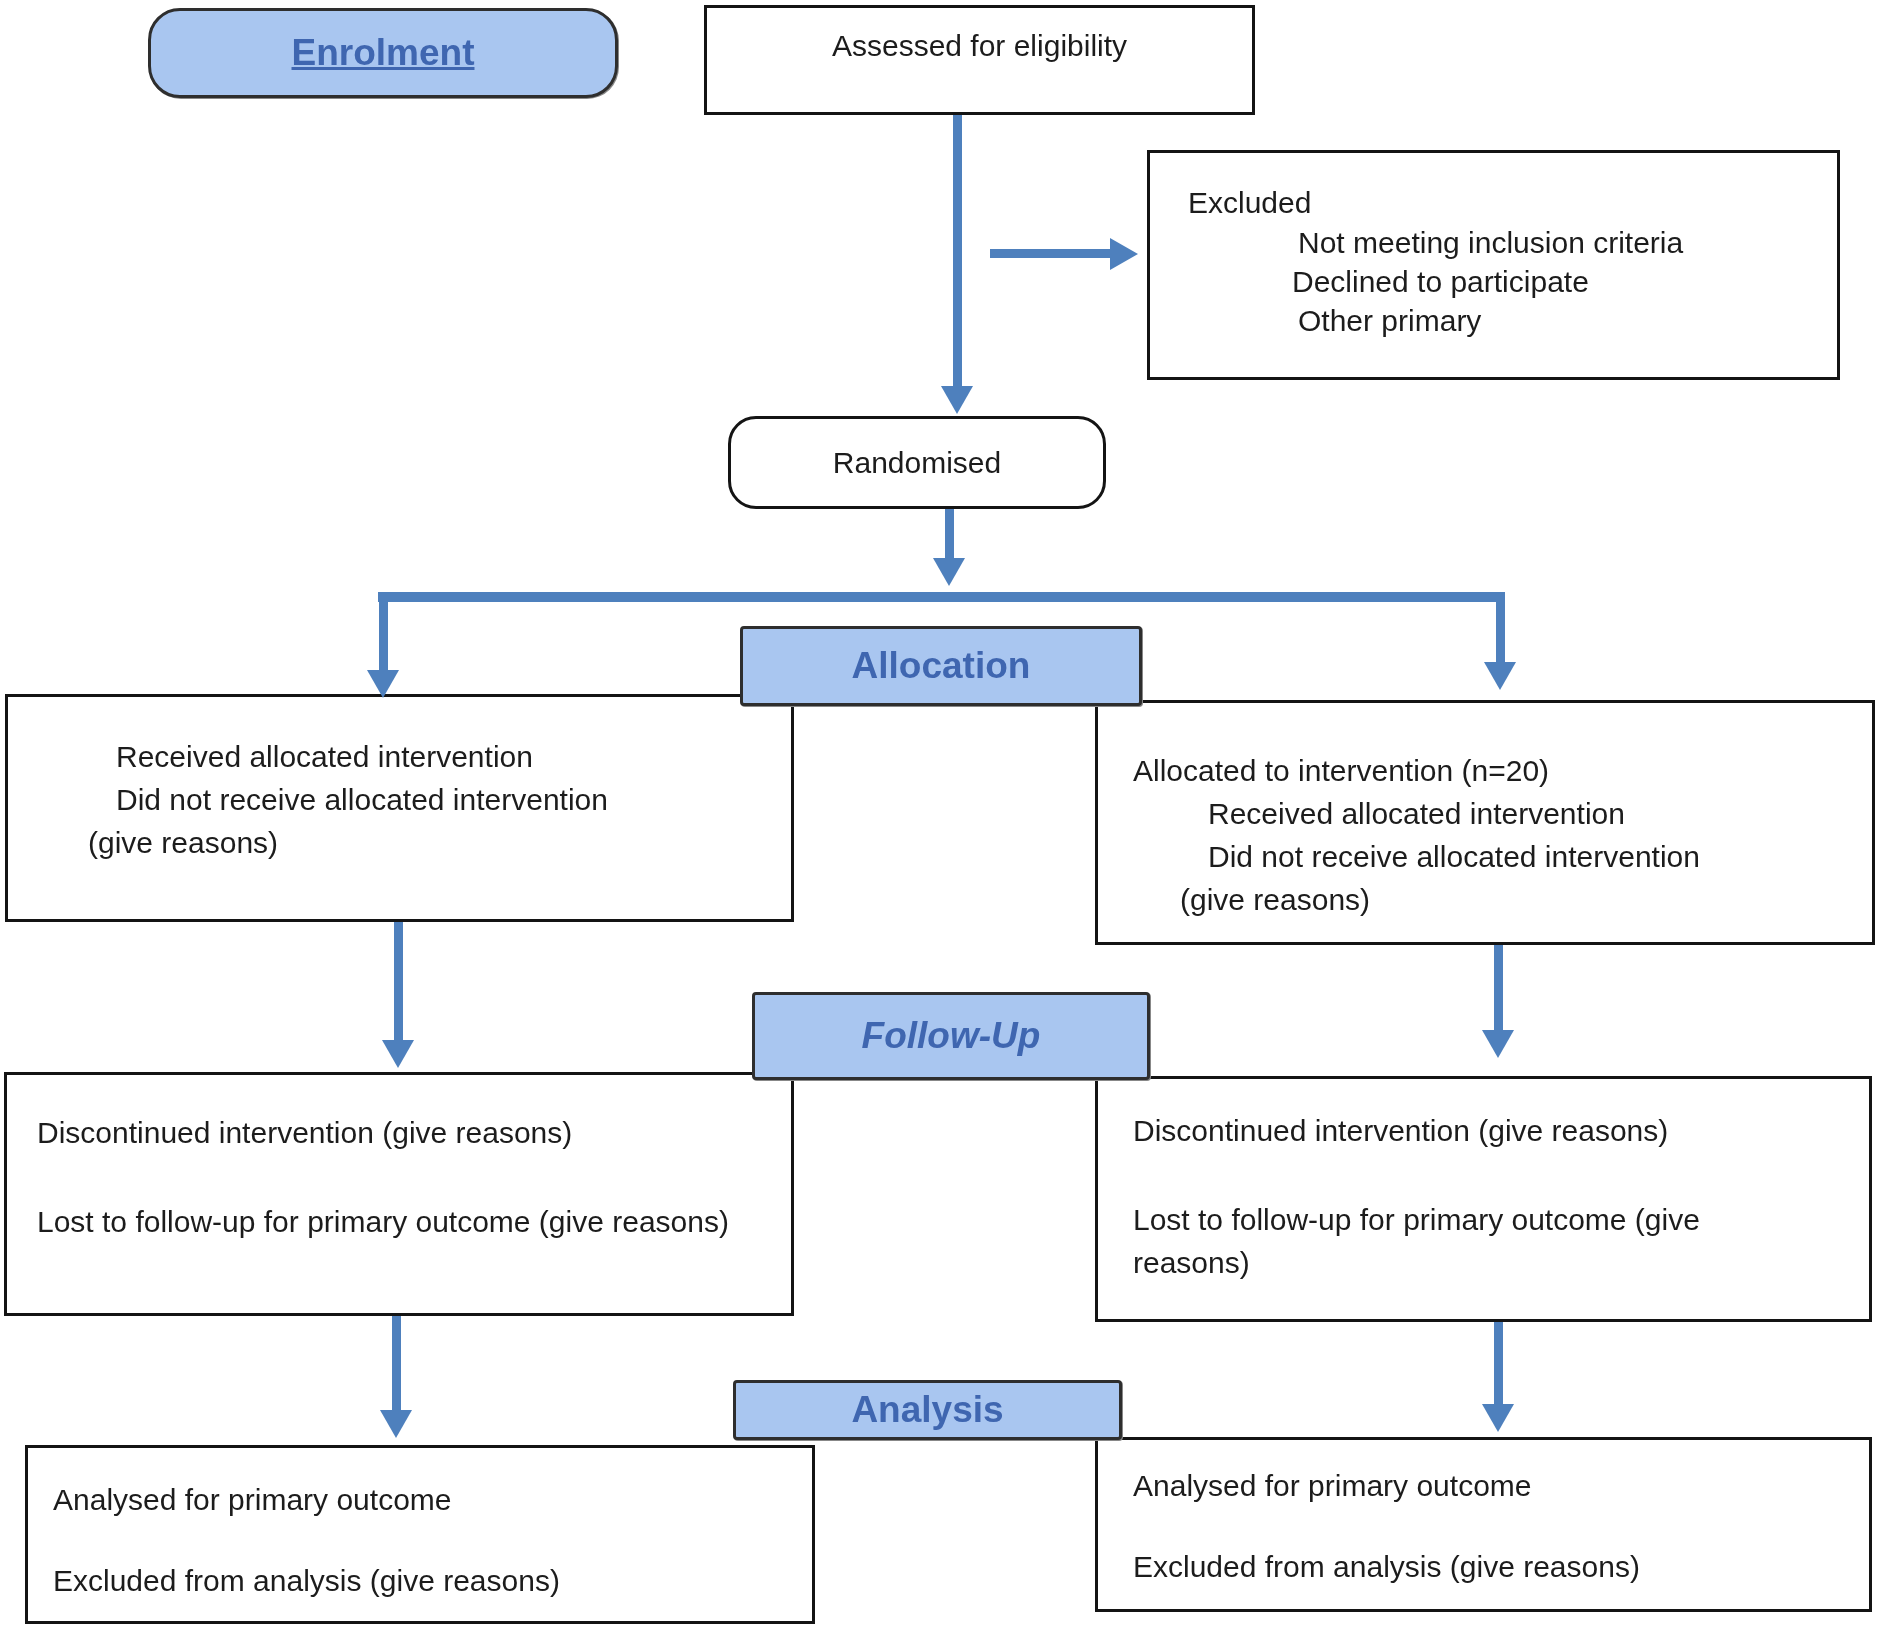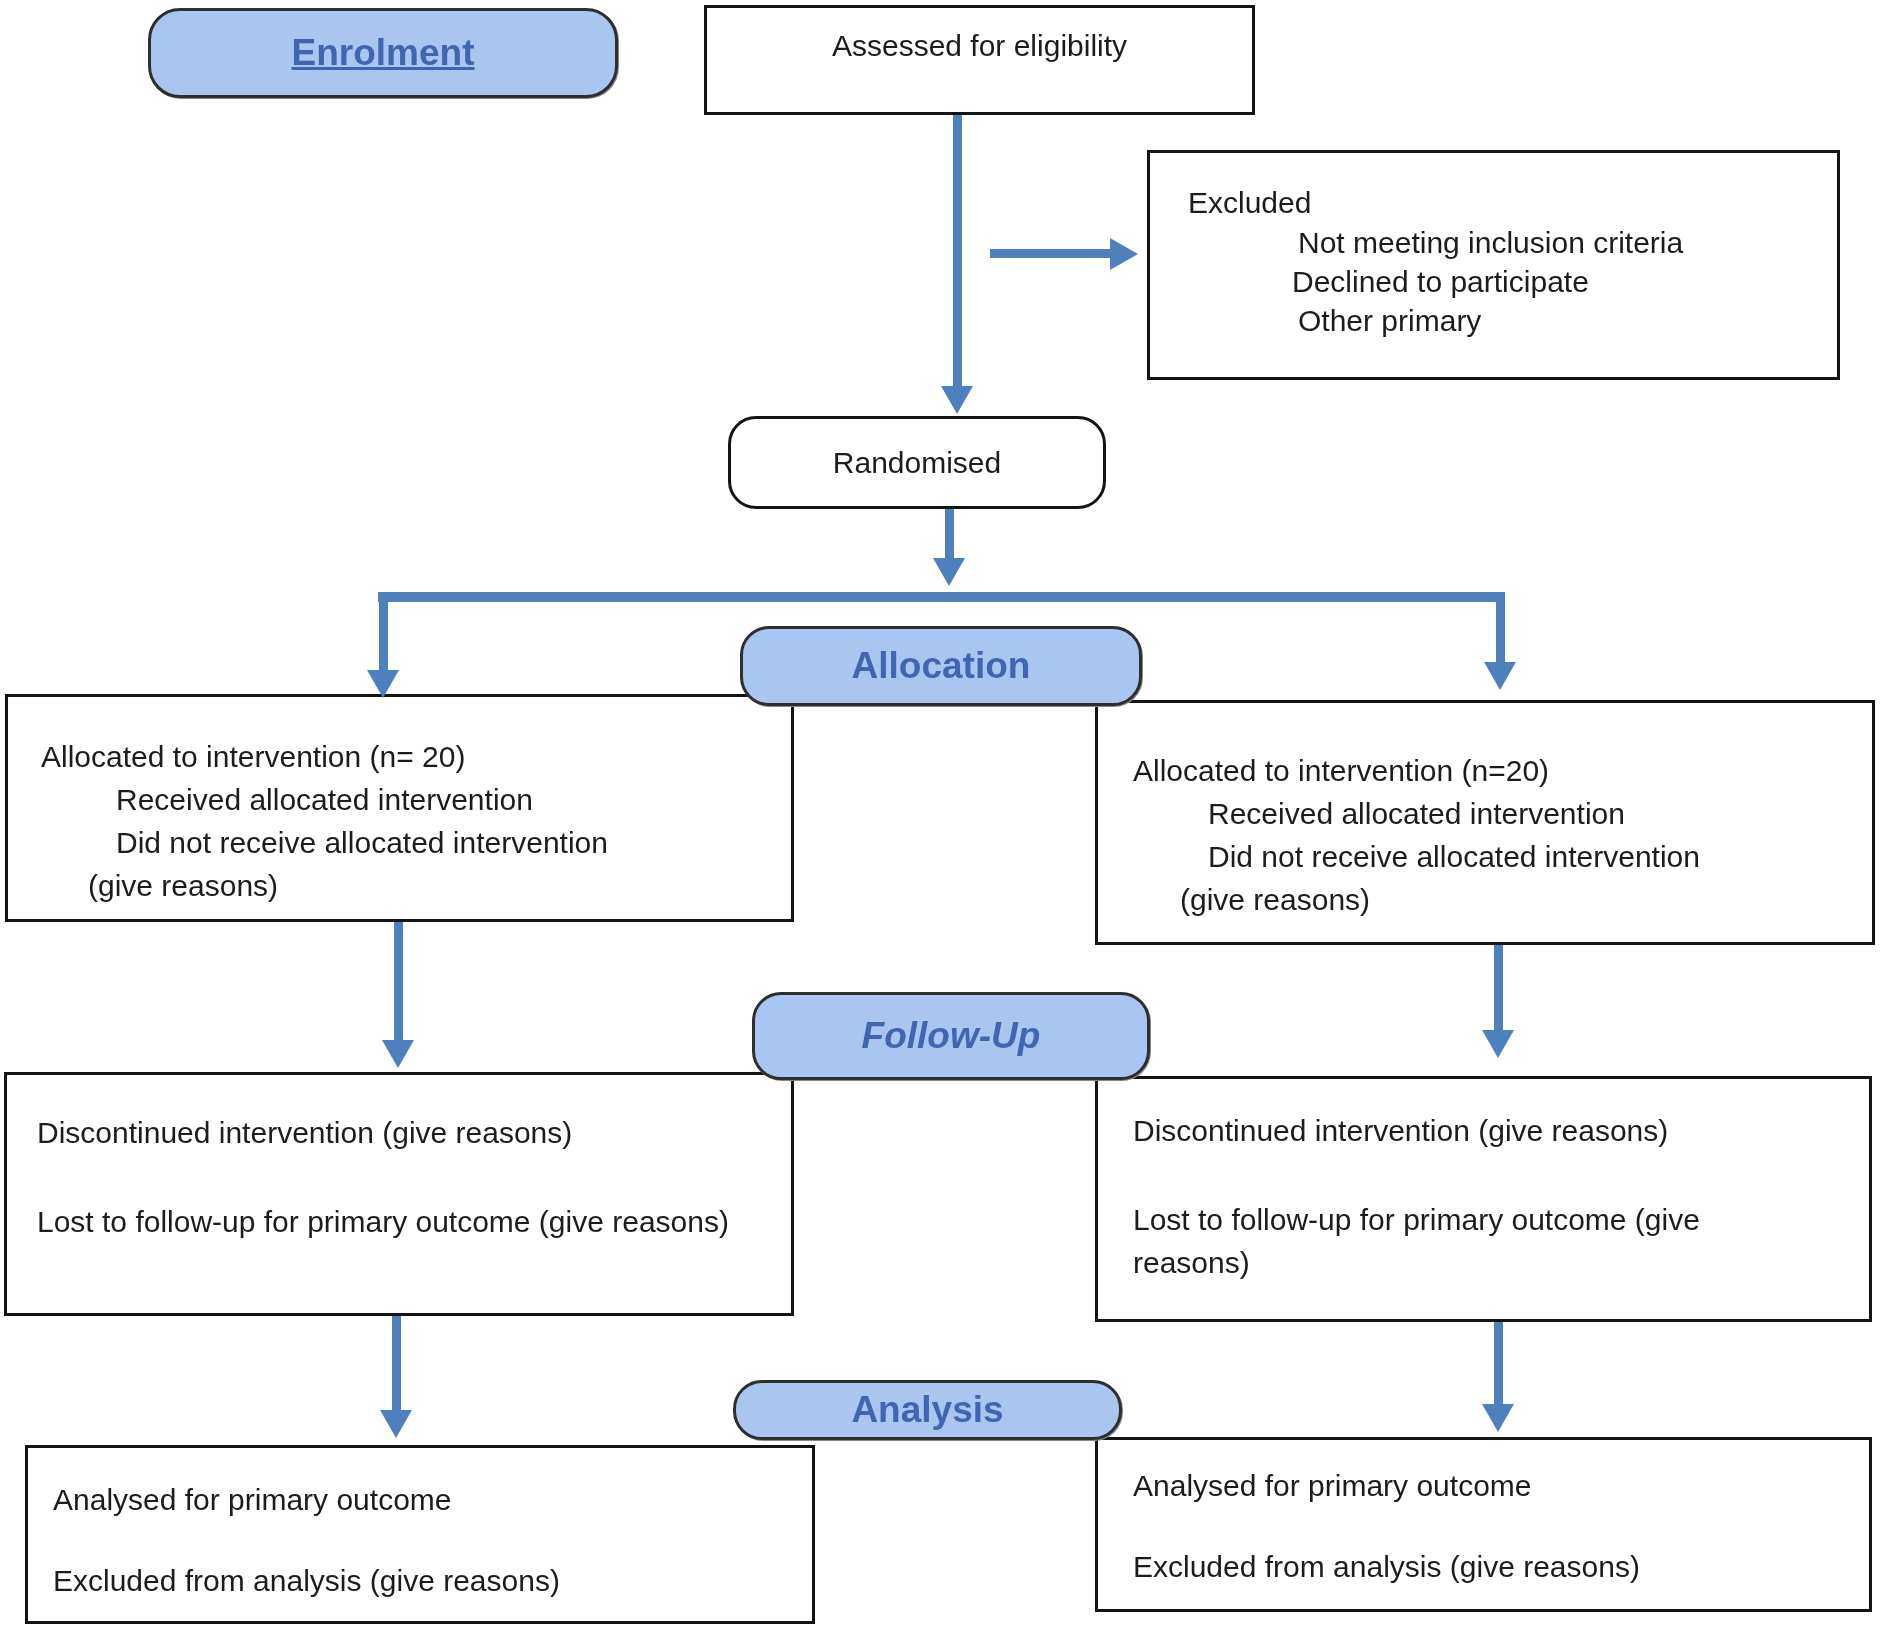--- a/index.html
+++ b/index.html
@@ -5,21 +5,21 @@
   html,body{margin:0;padding:0;background:#ffffff;}
   #canvas{
     position:relative;width:1880px;height:1636px;background:#ffffff;
     font-family:"Liberation Sans",sans-serif;color:#1c1c1c;overflow:hidden;
   }
   .box{
     position:absolute;background:#ffffff;border:3px solid #141414;
     box-sizing:border-box;font-size:30px;line-height:43px;color:#1c1c1c;
   }
   .pill{
-    position:absolute;background:#a9c6f0;border:3px solid #2e2e2e;border-radius:29px;
+    position:absolute;background:#a9c6f0;border:3px solid #2e2e2e;border-radius:4px;
     box-sizing:border-box;display:flex;align-items:center;justify-content:center;
     font-size:37px;font-weight:600;color:#3f66b0;z-index:5;
     box-shadow:1px 1px 0 #888;
   }
   .shaft-v{position:absolute;width:9px;background:#4e80bd;}
   .shaft-h{position:absolute;height:9px;background:#4e80bd;}
   .head-down{
     position:absolute;width:0;height:0;
     border-left:16px solid transparent;border-right:16px solid transparent;
     border-top:28px solid #4e80bd;
@@ -48,21 +48,20 @@
     <div class="line" style="margin-left:110px;line-height:39px;">Not meeting inclusion criteria</div>
     <div class="line" style="margin-left:104px;line-height:39px;">Declined to participate</div>
     <div class="line" style="margin-left:110px;line-height:39px;">Other primary</div>
   </div>
 
   <div class="box center-txt" style="left:728px;top:416px;width:378px;height:93px;border-radius:28px;">
     <span class="line">Randomised</span>
   </div>
 
   <div class="box" style="left:5px;top:694px;width:789px;height:228px;padding:38px 10px 0 33px;">
-    <div class="line">Allocated to intervention (n= 20)</div>
     <div class="line indent-a">Received allocated intervention</div>
     <div class="line indent-a">Did not receive allocated intervention</div>
     <div class="line indent-b">(give reasons)</div>
   </div>
 
   <div class="box" style="left:1095px;top:700px;width:780px;height:245px;padding:46px 10px 0 35px;">
     <div class="line">Allocated to intervention (n=20)</div>
     <div class="line indent-a">Received allocated intervention</div>
     <div class="line indent-a">Did not receive allocated intervention</div>
     <div class="line indent-b">(give reasons)</div>

